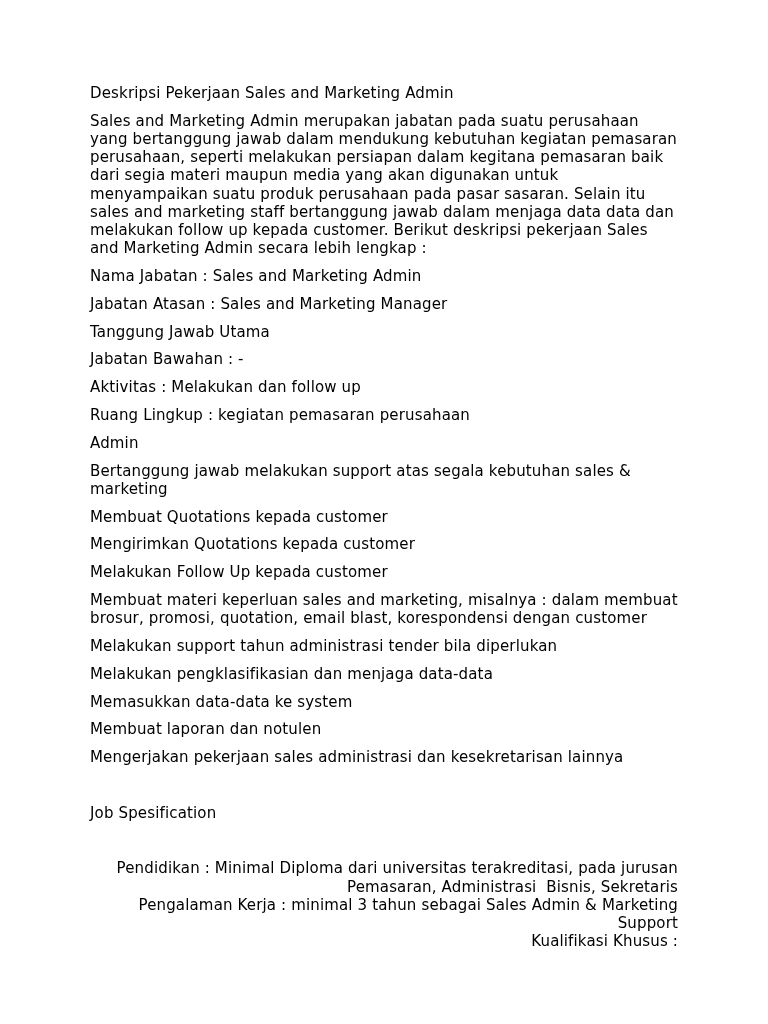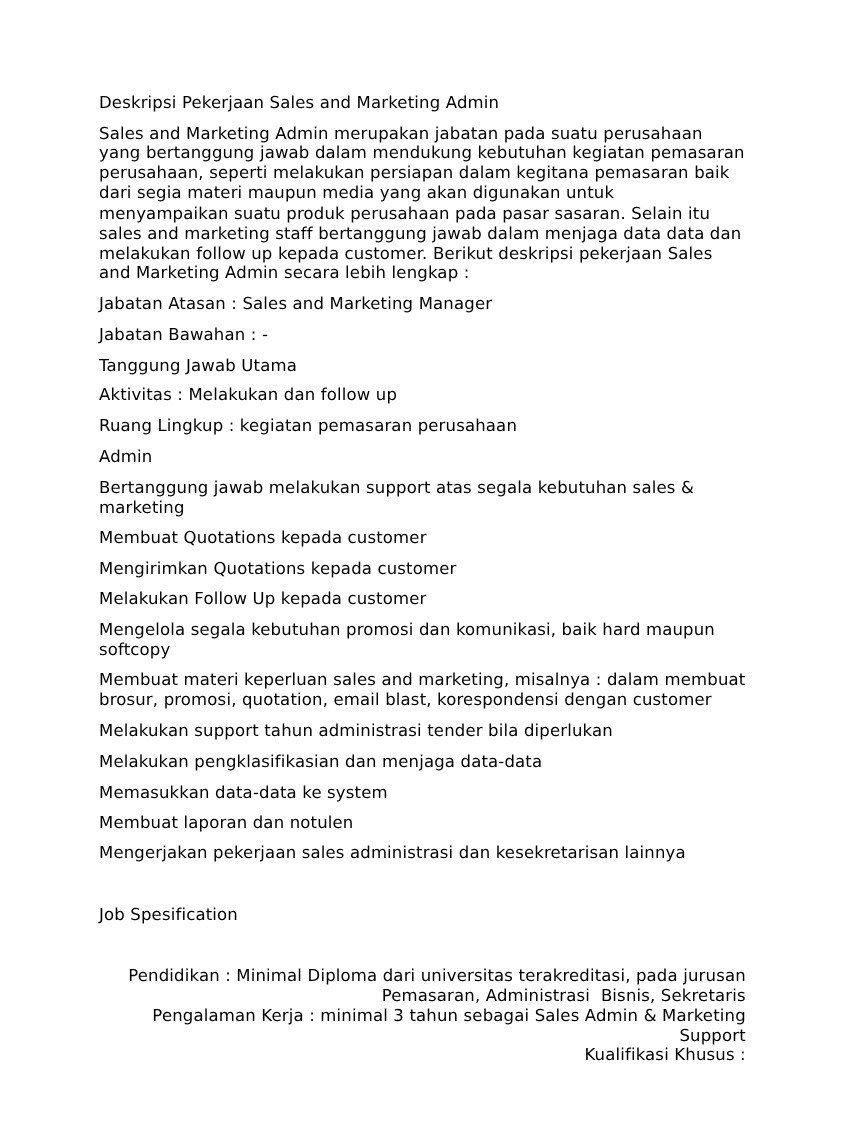--- a/index.html
+++ b/index.html
@@ -55,38 +55,38 @@
 </head>
 <body>
 
 <div id="page">
   <div class="doc-body">
 
     <p class="para">Deskripsi Pekerjaan Sales and Marketing Admin</p>
 
     <p class="para">Sales and Marketing Admin merupakan jabatan pada suatu perusahaan yang bertanggung jawab dalam mendukung kebutuhan kegiatan pemasaran perusahaan, seperti melakukan persiapan dalam kegitana pemasaran baik dari segia materi maupun media yang akan digunakan untuk menyampaikan suatu produk perusahaan pada pasar sasaran. Selain itu sales and marketing staff bertanggung jawab dalam menjaga data data dan melakukan follow up kepada customer. Berikut deskripsi pekerjaan Sales and Marketing Admin secara lebih lengkap :</p>
 
+    <p class="para">Nama Jabatan : Sales and Marketing Admin</p>
 
     <p class="para">Jabatan Atasan : Sales and Marketing Manager</p>
 
+    <p class="para">Tanggung Jawab Utama</p>
+
     <p class="para">Jabatan Bawahan : -</p>
-
-    <p class="para">Tanggung Jawab Utama</p>
 
     <p class="para">Aktivitas : Melakukan dan follow up</p>
 
     <p class="para">Ruang Lingkup : kegiatan pemasaran perusahaan</p>
 
     <p class="para">Admin</p>
 
     <p class="para">Bertanggung jawab melakukan support atas segala kebutuhan sales &amp; marketing</p>
     <p class="para">Membuat Quotations kepada customer</p>
     <p class="para">Mengirimkan Quotations kepada customer</p>
     <p class="para">Melakukan Follow Up kepada customer</p>
-    <p class="para">Mengelola segala kebutuhan promosi dan komunikasi, baik hard maupun softcopy</p>
     <p class="para">Membuat materi keperluan sales and marketing, misalnya : dalam membuat brosur, promosi, quotation, email blast, korespondensi dengan customer</p>
     <p class="para">Melakukan support tahun administrasi tender bila diperlukan</p>
     <p class="para">Melakukan pengklasifikasian dan menjaga data-data</p>
     <p class="para">Memasukkan data-data ke system</p>
     <p class="para">Membuat laporan dan notulen</p>
     <p class="para">Mengerjakan pekerjaan sales administrasi dan kesekretarisan lainnya</p>
 
     <div class="spacer-para"></div>
 
     <p class="para">Job Spesification</p>

